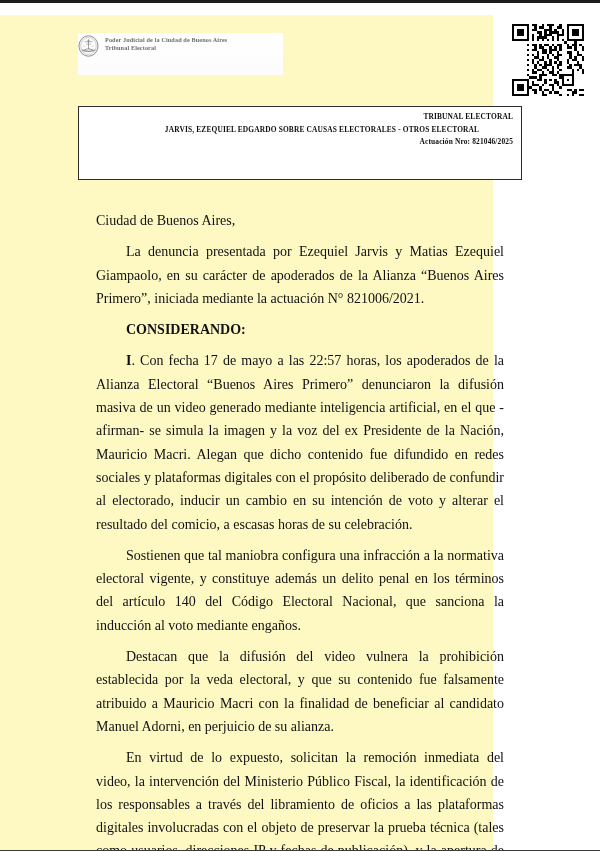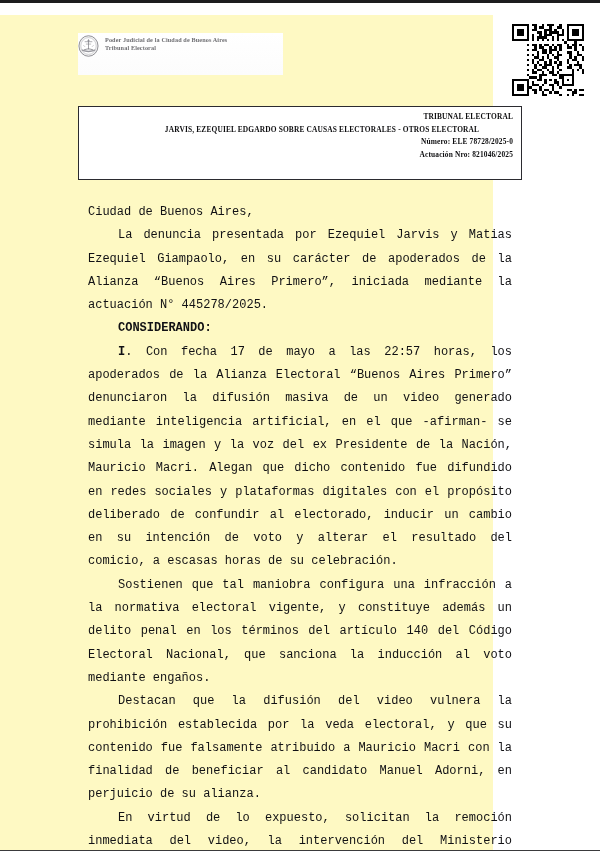--- a/index.html
+++ b/index.html
@@ -120,27 +120,27 @@
   }
 
   
   .body-area {
     position: absolute;
     left: 88px;
     top: 186px;
     width: 424px;
   }
   .para {
-    font-size: 12px;
+    font-size: 14px;
     line-height: 23.3px;
     text-align: justify;
     text-justify: inter-word;
-    margin: 0;
+    margin: 8px;
     color: #111114;
-    font-family: Liberation Mono, monospace;
+    font-family: Liberation Serif, serif;
   }
   .para.plain { text-align: left; }
   .para.indent { text-indent: 30px; }
   .para.heading-indent {
     text-indent: 30px;
     font-weight: 700;
   }
   .para b, .para strong { font-weight: 700; }
 </style>
 </head>
@@ -344,30 +344,29 @@
           <rect x="7" y="21" width="1" height="1"></rect>
             <rect x="7" y="25" width="1" height="1"></rect>
         </g>
       </svg>
     </div>
   </div>
 
   <div class="caption-box">
     <div class="caption-line">TRIBUNAL ELECTORAL</div>
     <div class="caption-line center-ish">JARVIS, EZEQUIEL EDGARDO SOBRE CAUSAS ELECTORALES - OTROS ELECTORAL</div>
-    <div class="caption-line">Número: ELE 78728/2025-0</div>
     <div class="caption-line">Actuación Nro: 821046/2025</div>
   </div>
 
   <div class="body-area">
 
     <p class="para plain">Ciudad de Buenos Aires,</p>
 
 
-    <p class="para indent">La denuncia presentada por Ezequiel Jarvis y Matias Ezequiel Giampaolo, en su carácter de apoderados de la Alianza “Buenos Aires Primero”, iniciada mediante la actuación N° 445278/2025.</p>
+    <p class="para indent">La denuncia presentada por Ezequiel Jarvis y Matias Ezequiel Giampaolo, en su carácter de apoderados de la Alianza “Buenos Aires Primero”, iniciada mediante la actuación N° 821006/2021.</p>
 
     <p class="para heading-indent">CONSIDERANDO:</p>
 
     <p class="para indent"><b>I</b><span>. Con fecha 17 de mayo a las 22:57 horas, los apoderados de la Alianza Electoral “Buenos Aires Primero” denunciaron la difusión masiva de un video generado mediante inteligencia artificial, en el que -afirman- se simula la imagen y la voz del ex Presidente de la Nación, Mauricio Macri. Alegan que dicho contenido fue difundido en redes sociales y plataformas digitales con el propósito deliberado de confundir al electorado, inducir un cambio en su intención de voto y alterar el resultado del comicio, a escasas horas de su celebración.</span></p>
 
     <p class="para indent">Sostienen que tal maniobra configura una infracción a la normativa electoral vigente, y constituye además un delito penal en los términos del artículo 140 del Código Electoral Nacional, que sanciona la inducción al voto mediante engaños.</p>
 
     <p class="para indent">Destacan que la difusión del video vulnera la prohibición establecida por la veda electoral, y que su contenido fue falsamente atribuido a Mauricio Macri con la finalidad de beneficiar al candidato Manuel Adorni, en perjuicio de su alianza.</p>
 
     <p class="para indent">En virtud de lo expuesto, solicitan la remoción inmediata del video, la intervención del Ministerio Público Fiscal, la identificación de los responsables a través del libramiento de oficios a las plataformas digitales involucradas con el objeto de preservar la prueba técnica (tales como usuarios, direcciones IP y fechas de publicación), y la apertura de actuaciones por violación a la veda electoral. A su vez, requieren que se intime a la Alianza “La Libertad Avanza” a abstenerse de convalidar o beneficiarse del contenido denunciado, y que el Instituto de Gestión Electoral y este Tribunal aclaren públicamente que ninguna lista ha sido retirada del proceso electoral.</p>

